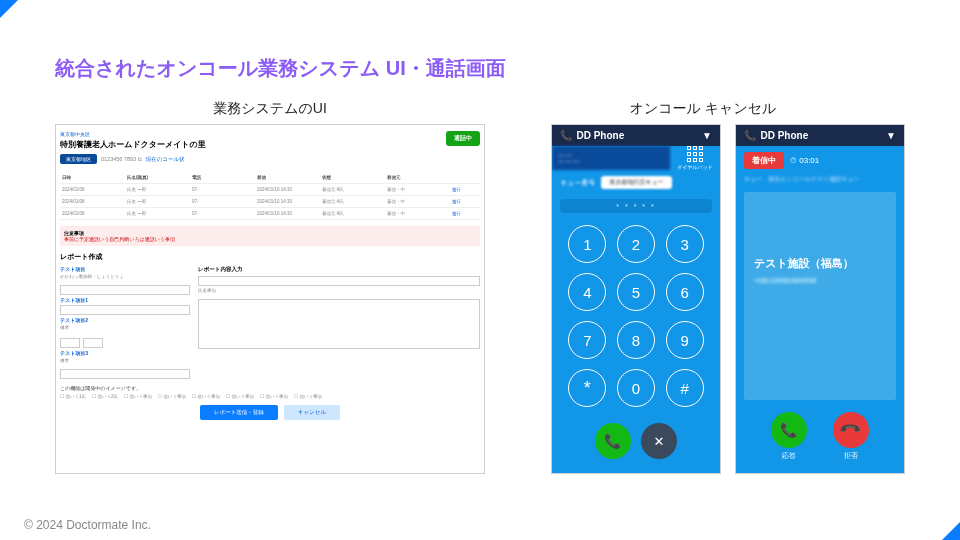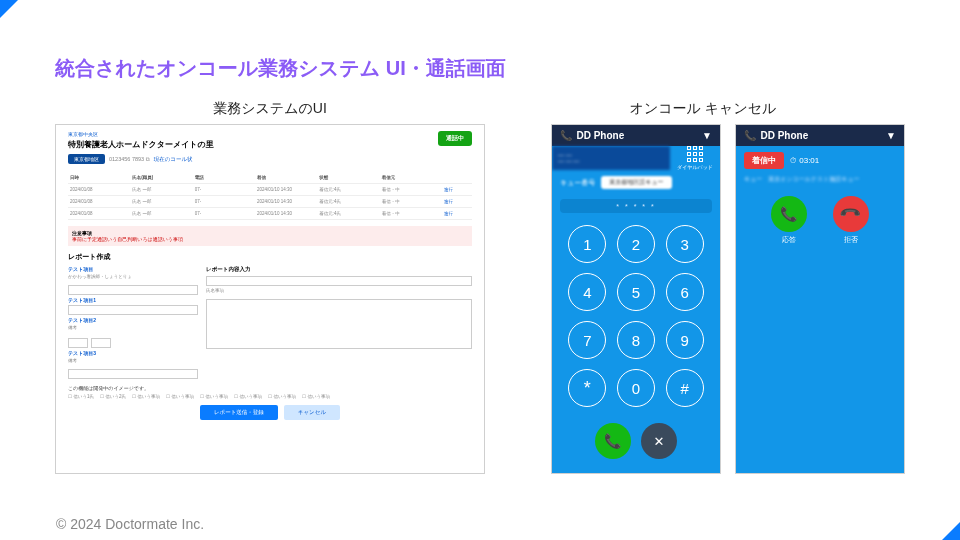--- a/index.html
+++ b/index.html
@@ -1,27 +1,27 @@
 <!DOCTYPE html>
 <html><head>
 <meta charset="utf-8">
 <style>
 * { box-sizing: border-box; margin: 0; padding: 0; }
 body { font-family: "Hiragino Sans", "Yu Gothic", sans-serif; background: #fff; width: 960px; height: 540px; position: relative; }
 .corner-tl { position: absolute; top: 0; left: 0; width: 0; height: 0; border-top: 18px solid #0a7cff; border-right: 18px solid transparent; }
 .corner-br { position: absolute; bottom: 0; right: 0; width: 0; height: 0; border-bottom: 18px solid #0a7cff; border-left: 18px solid transparent; }
-.footer { position: absolute; bottom: 8px; left: 24px; font-size: 14px; color: #888; margin-left: 32px; }
+.footer { position: absolute; bottom: 8px; left: 24px; font-size: 12px; color: #888; }
 .page-title { position: absolute; top: 55px; left: 55px; font-size: 20px; font-weight: 700; color: #8b5cf6; }
 .col-title { text-align: center; font-size: 14px; color: #222; margin-bottom: 6px; }
 .cols { position: absolute; top: 100px; left: 55px; right: 55px; display: flex; gap: 16px; }
 .col-left { width: 430px; }
 .col-right { flex: 1; display: flex; gap: 14px; justify-content: flex-end; }
 
 
-.biz { border: 1px solid #cfcfcf; background: #fff; font-size: 5.5px; height: 350px; padding: 6px 12px; overflow: hidden; }
+.biz { border: 1px solid #cfcfcf; background: #fff; font-size: 5.5px; height: 350px; padding: 6px 4px; overflow: hidden; }
 .biz-head { display: flex; justify-content: space-between; align-items: flex-start; }
 .biz-loc { color: #0a5cd0; font-size: 5px; }
 .biz-title { font-size: 8px; font-weight: 700; margin: 2px 0 4px; }
 .biz-badge-row { display: flex; gap: 4px; align-items: center; }
 .biz-badge { background: #0a4a9a; color: #fff; padding: 2px 6px; border-radius: 2px; font-size: 5px; }
 .biz-id { color: #888; }
 .biz-call-btn { background: #14a314; color: #fff; padding: 3px 8px; border-radius: 3px; font-size: 6px; font-weight: 700; }
 .biz-table { margin-top: 8px; }
 .biz-tr { display: flex; border-bottom: 1px solid #eee; padding: 3px 0; color: #888; }
 .biz-tr.hdr { color: #555; font-weight: 700; }
@@ -255,20 +255,24 @@
           <span>📞</span>
           <span style="font-weight:700">DD Phone</span>
           <span class="spacer"></span>
           <span>▼</span>
         </div>
         <div class="status-bar">
           <span class="badge-in">着信中</span>
           <span class="timer">03:01</span>
         </div>
         <div class="blur-line">キュー　東京オンコールテスト施設キュー</div>
+        <div class="call-body">
+          <div class="call-fac">テスト施設（福島）</div>
+          <div class="call-sub">+081339583899558</div>
+        </div>
         <div class="phone2-actions">
           <div class="act-wrap">
             <div class="act-btn act-call">
                 <span>📞</span>
               </div>
             <span>応答</span>
           </div>
           <div class="act-wrap">
             <div class="act-btn act-reject">
                 <span style="display:inline-block;transform:rotate(135deg)">📞</span>

